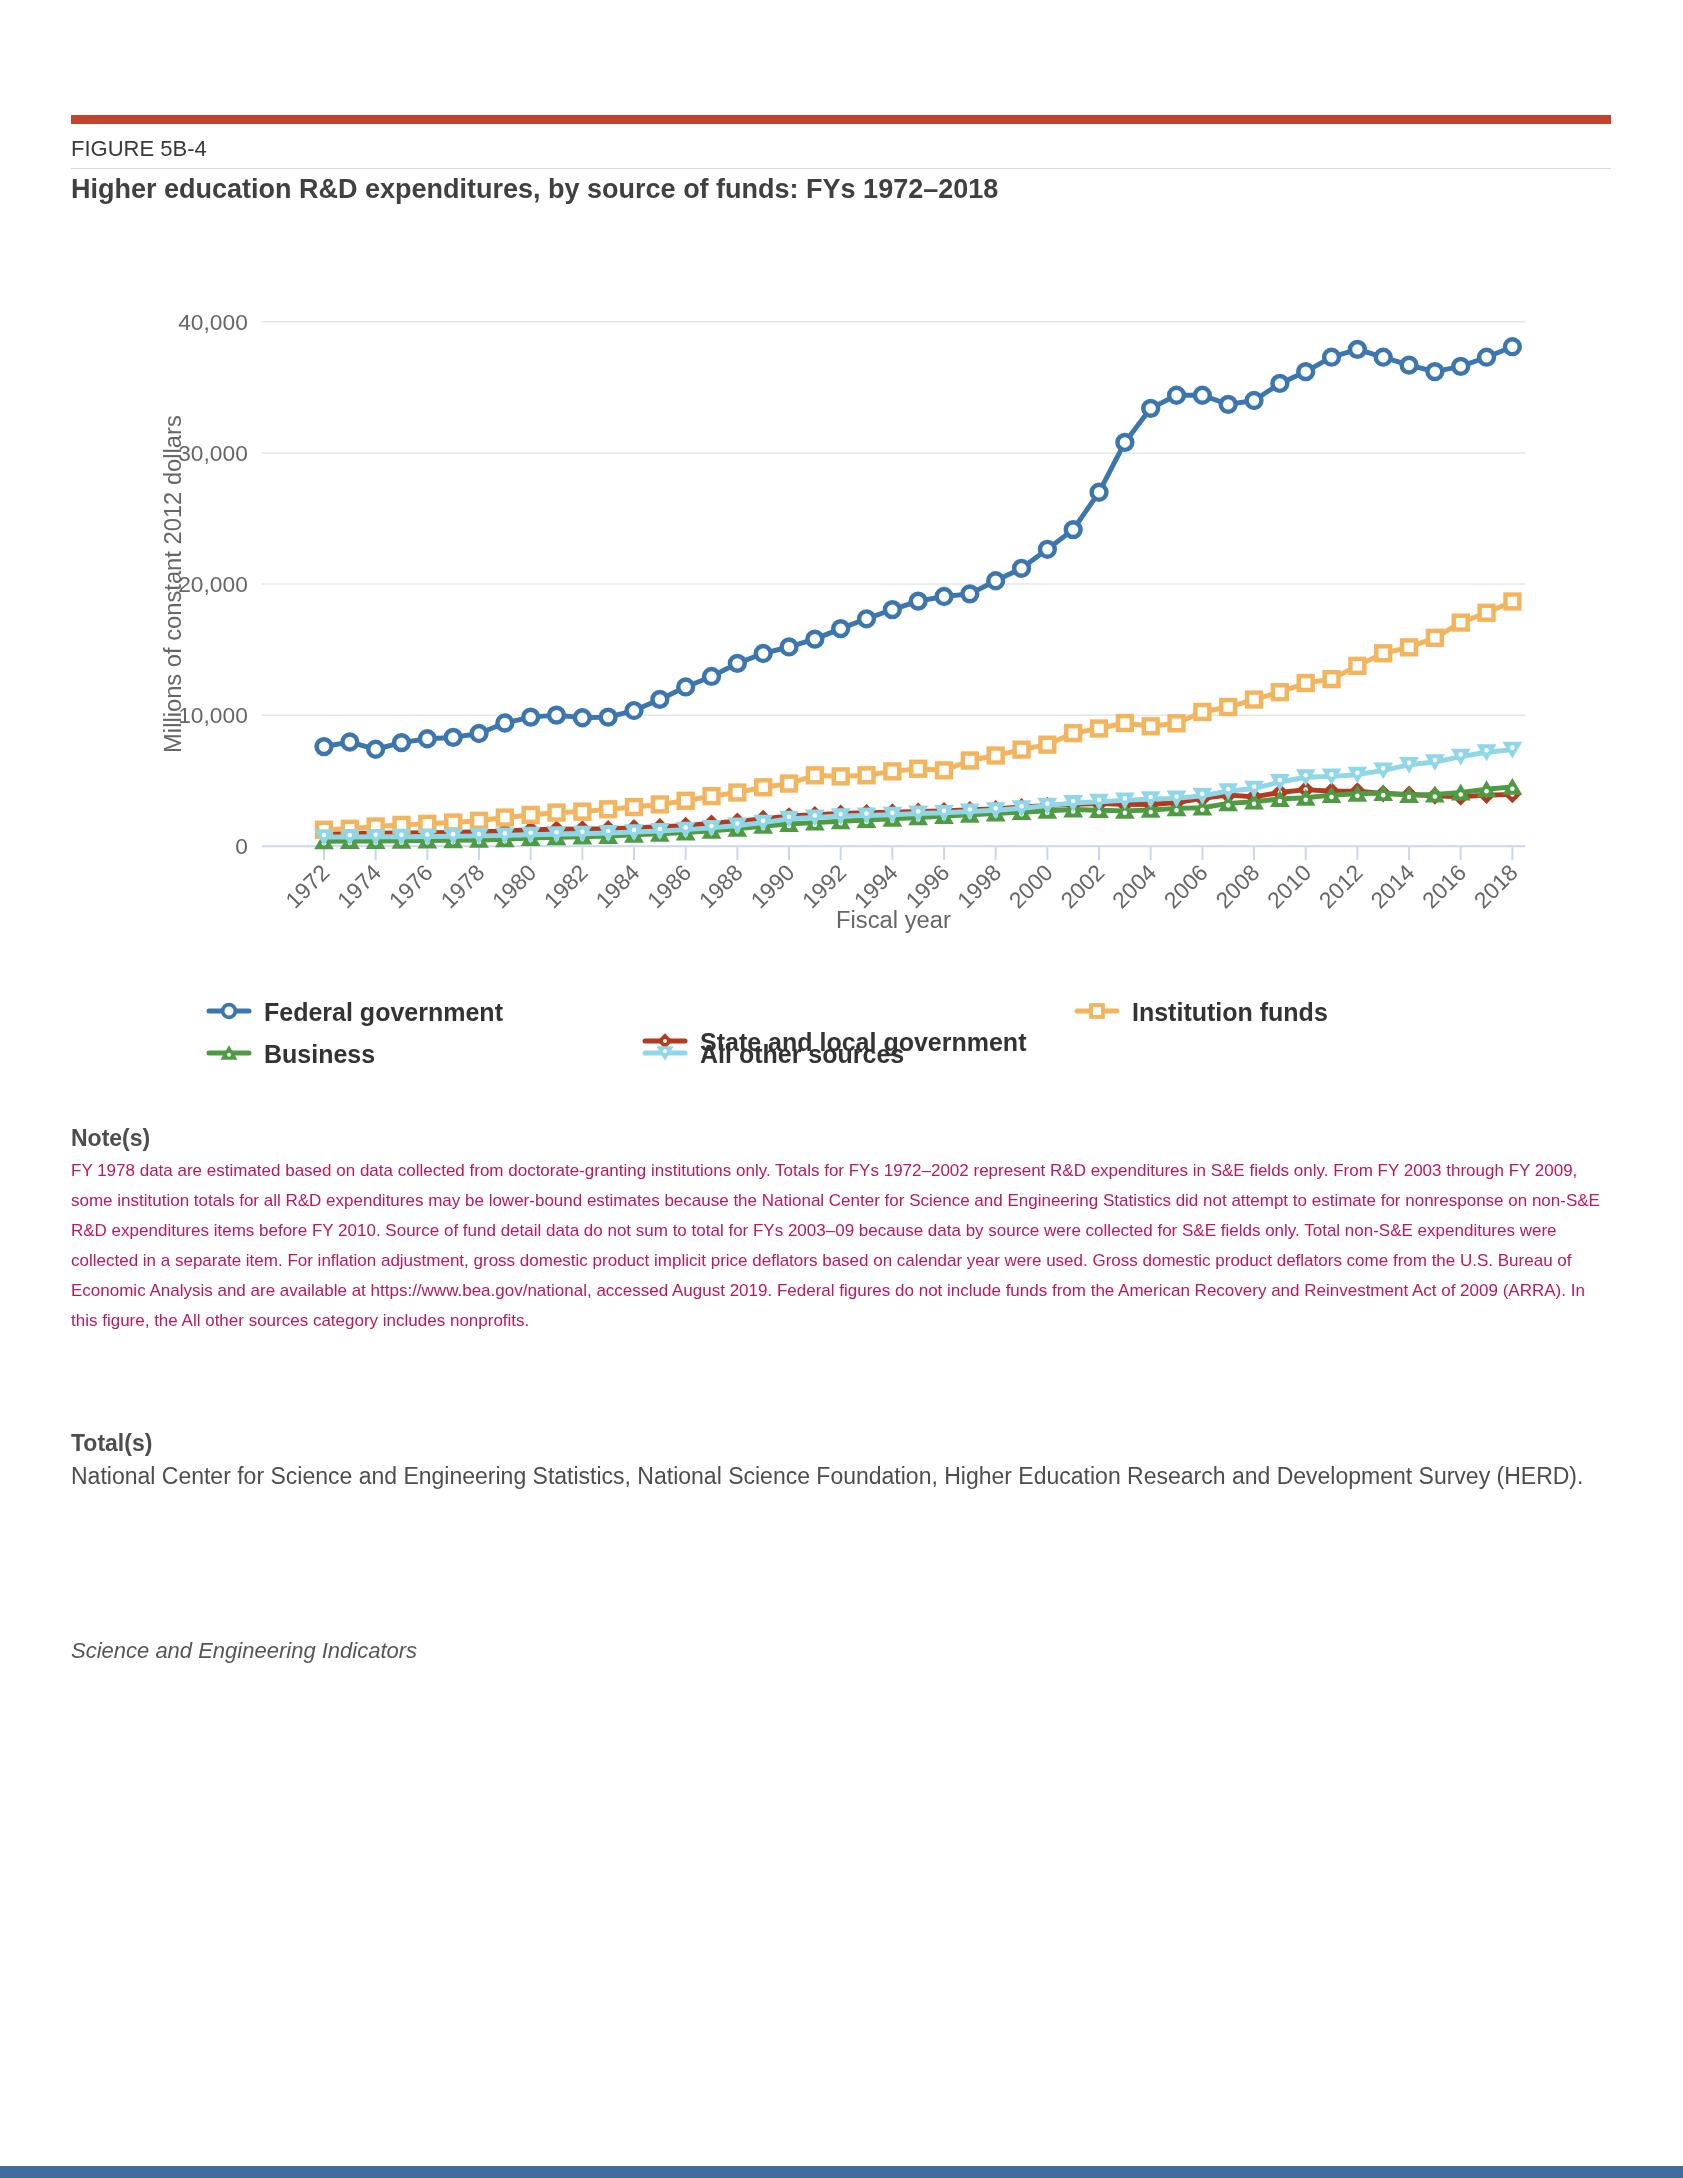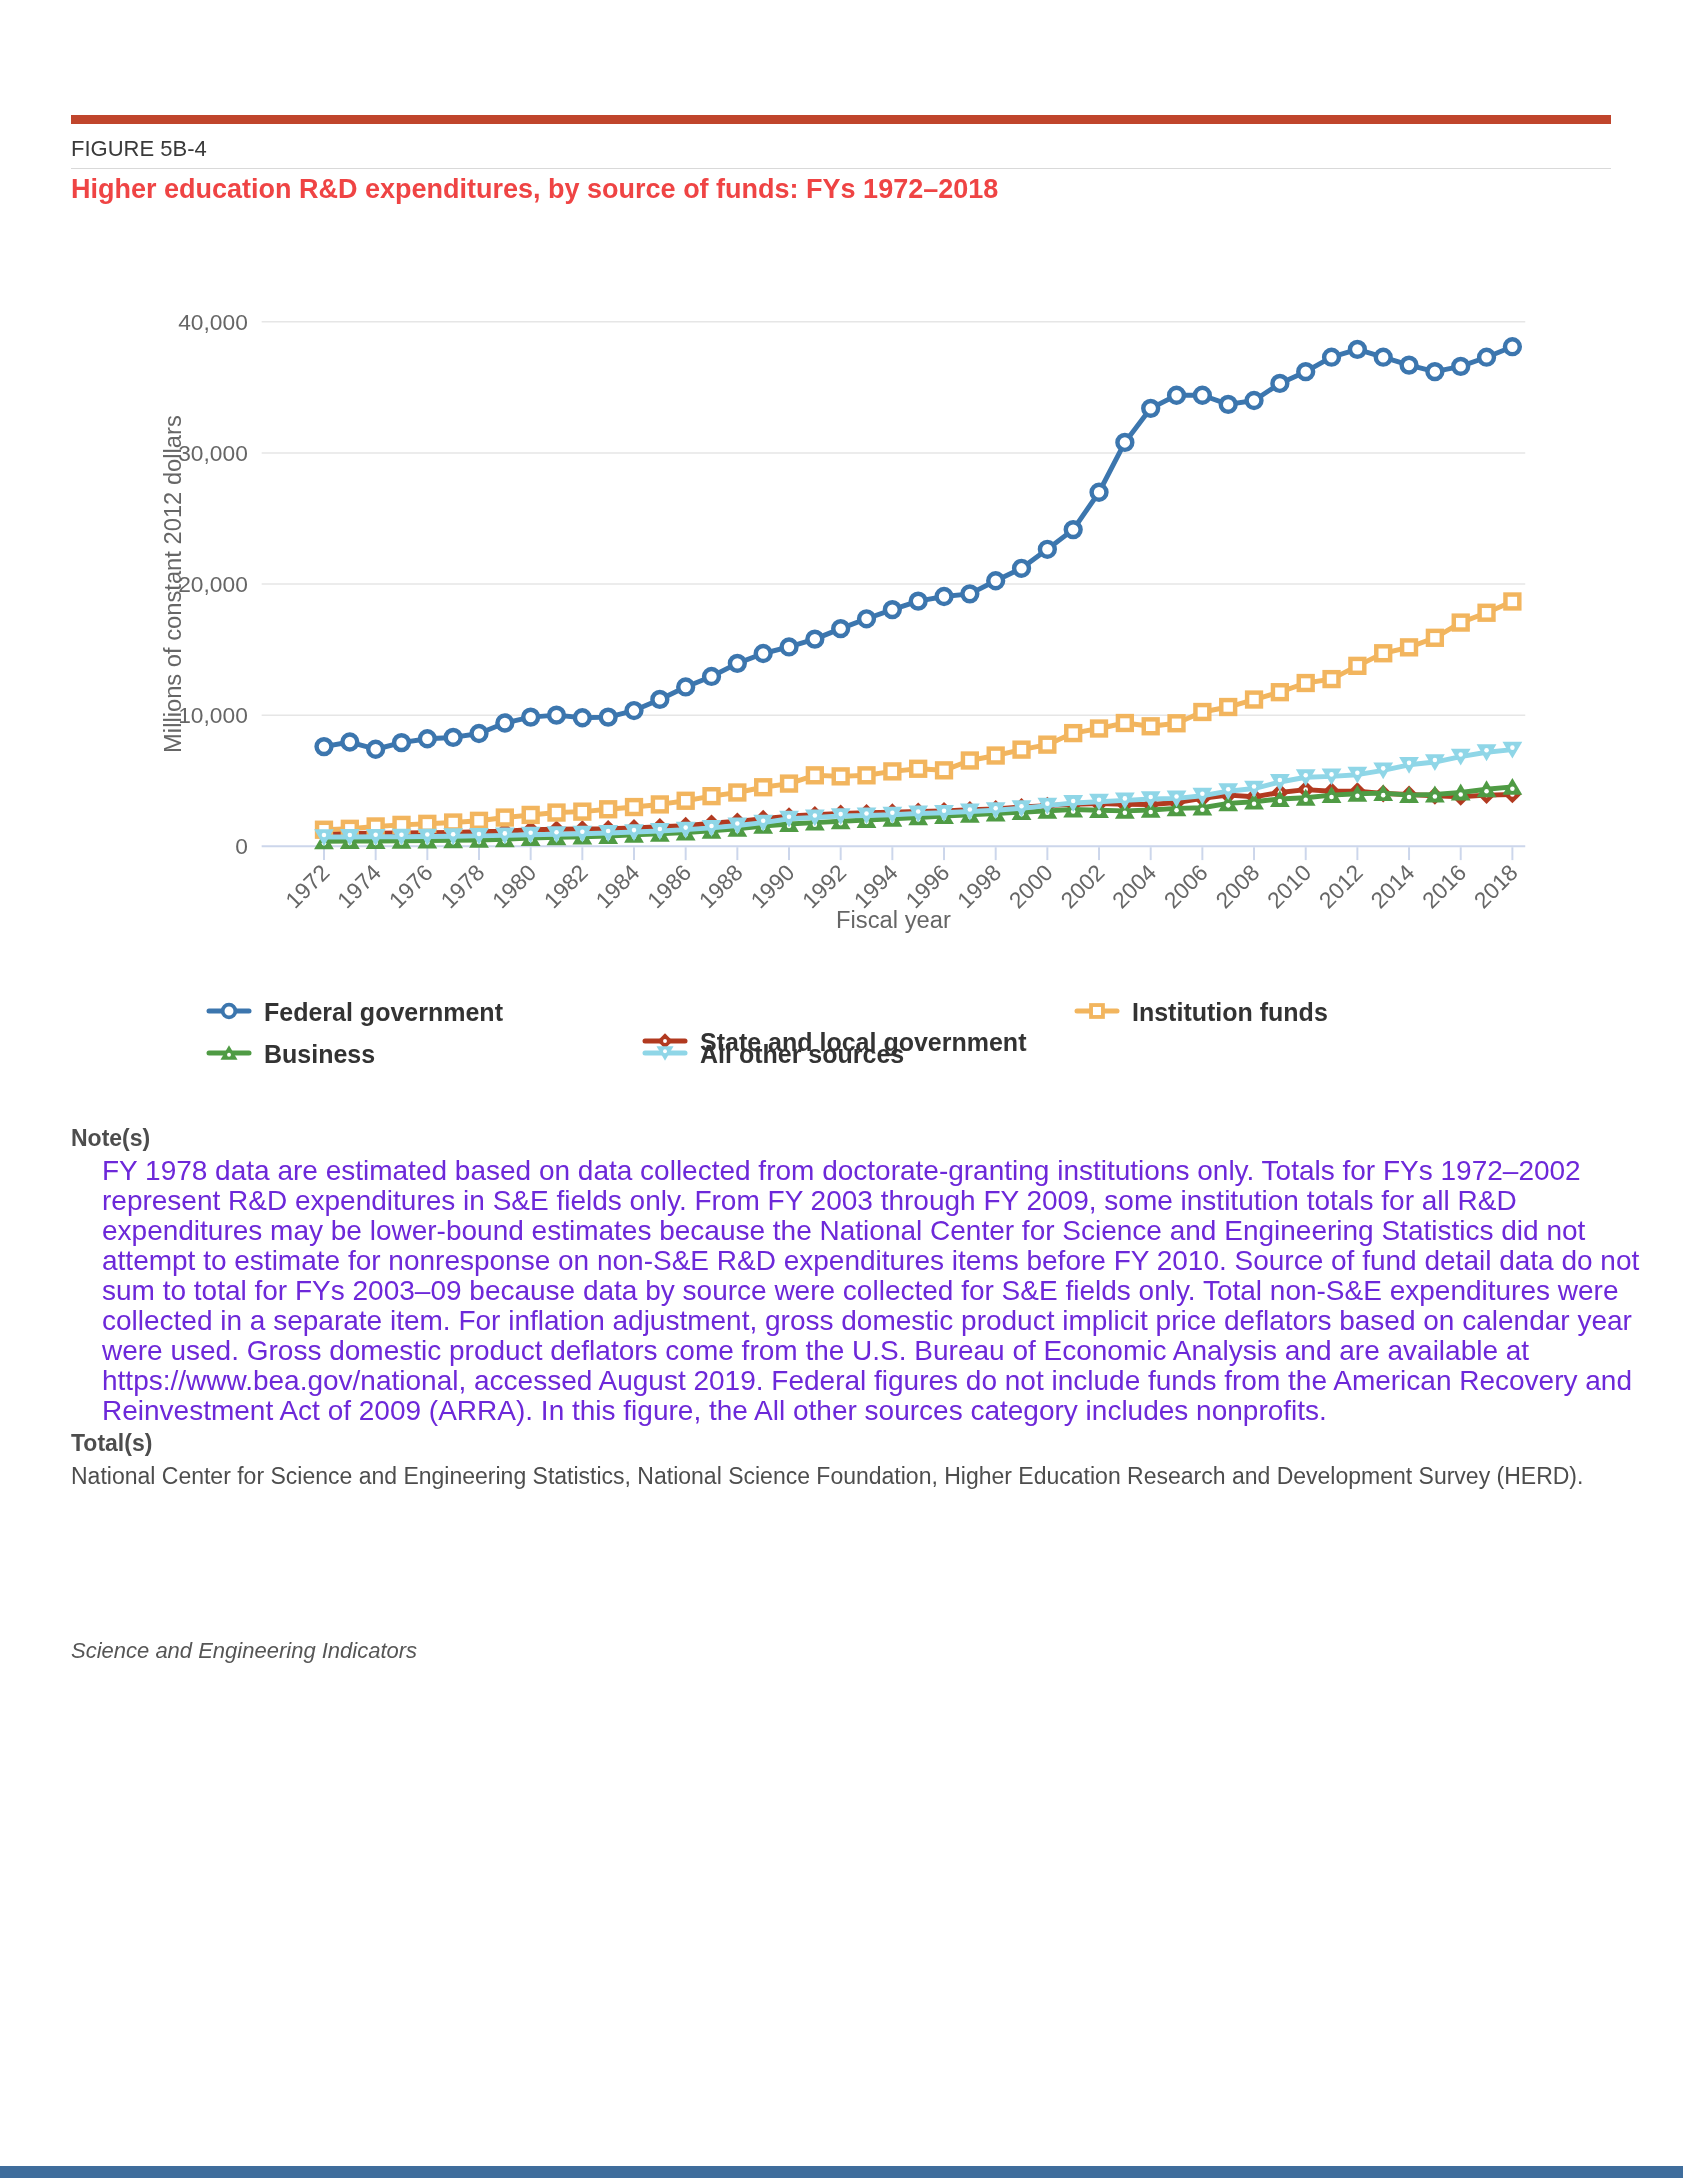--- a/index.html
+++ b/index.html
@@ -11,38 +11,38 @@
   .header-line .sep{color:#9b9b9b;margin:0 10px;}
   .accent-bar{position:absolute;left:71px;top:115px;width:1540px;height:9px;background:#c0452c;}
   .figure-label{position:absolute;left:71px;top:136px;font-size:22px;color:#3a3a3a;}
   .label-divider{position:absolute;left:71px;top:168px;width:1540px;height:1px;background:#d9d9d9;}
   .figure-title{position:absolute;left:71px;top:174px;font-size:27px;font-weight:600;color:#1e66ad;}
   .chart-wrap{position:absolute;left:0;top:210px;width:1683px;height:754px;}
   .legend{position:absolute;left:0;top:0;width:1683px;}
   .legend-item{position:absolute;display:flex;align-items:center;gap:12px;cursor:pointer;}
   .legend-item .lbl{font-size:25px;font-weight:bold;color:#333333;white-space:nowrap;}
   .notes-heading{position:absolute;left:71px;top:1125px;font-size:23px;font-weight:bold;color:#4d4d4d;}
-  .notes-body{position:absolute;left:71px;top:1156px;width:1544px;font-size:28px;line-height:30px;color:#6d28d9;margin-left:31px;}
+  .notes-body{position:absolute;left:71px;top:1156px;width:1544px;font-size:17px;line-height:30px;color:#be185d;}
   .sources-heading{position:absolute;left:71px;top:1430px;font-size:23px;font-weight:bold;color:#4d4d4d;}
   .sources-body{position:absolute;left:71px;top:1461px;width:1544px;font-size:23px;line-height:30px;color:#4d4d4d;}
   .footer-pub{position:absolute;left:71px;top:1638px;font-size:22px;font-style:italic;color:#565656;}
   .footer-bar{position:absolute;left:0;top:2166px;width:1683px;height:12px;background:#3f6d9c;}
   svg text{font-family:"Liberation Sans", sans-serif;}
 </style>
 </head>
 <body>
 
 <div class="page">
 
 
   <div class="accent-bar" style="background: rgb(192, 69, 44);"></div>
 
   <div class="figure-label">FIGURE 5B-4</div>
   <div class="label-divider"></div>
-  <div class="figure-title" style="color: #ef4444;">Higher education R&amp;D expenditures, by source of funds: FYs 1972–2018</div>
+  <div class="figure-title" style="color: #404040;">Higher education R&amp;D expenditures, by source of funds: FYs 1972–2018</div>
 
   <div class="chart-wrap">
     <svg id="chart-svg" width="1683" height="754" viewBox="0 0 1700 762">
         <line x1="264" x2="1541" y1="510.5" y2="510.5" stroke="#e6e6e6" stroke-width="1.5"></line>
         <line x1="264" x2="1541" y1="378" y2="378" stroke="#e6e6e6" stroke-width="1.5"></line>
         <line x1="264" x2="1541" y1="245.5" y2="245.5" stroke="#e6e6e6" stroke-width="1.5"></line>
         <line x1="264" x2="1541" y1="113" y2="113" stroke="#e6e6e6" stroke-width="1.5"></line>
         <text x="250" y="651" text-anchor="end" font-size="23" fill="#666666">0</text>
         <text x="250" y="518.5" text-anchor="end" font-size="23" fill="#666666">10,000</text>
         <text x="250" y="386" text-anchor="end" font-size="23" fill="#666666">20,000</text>

